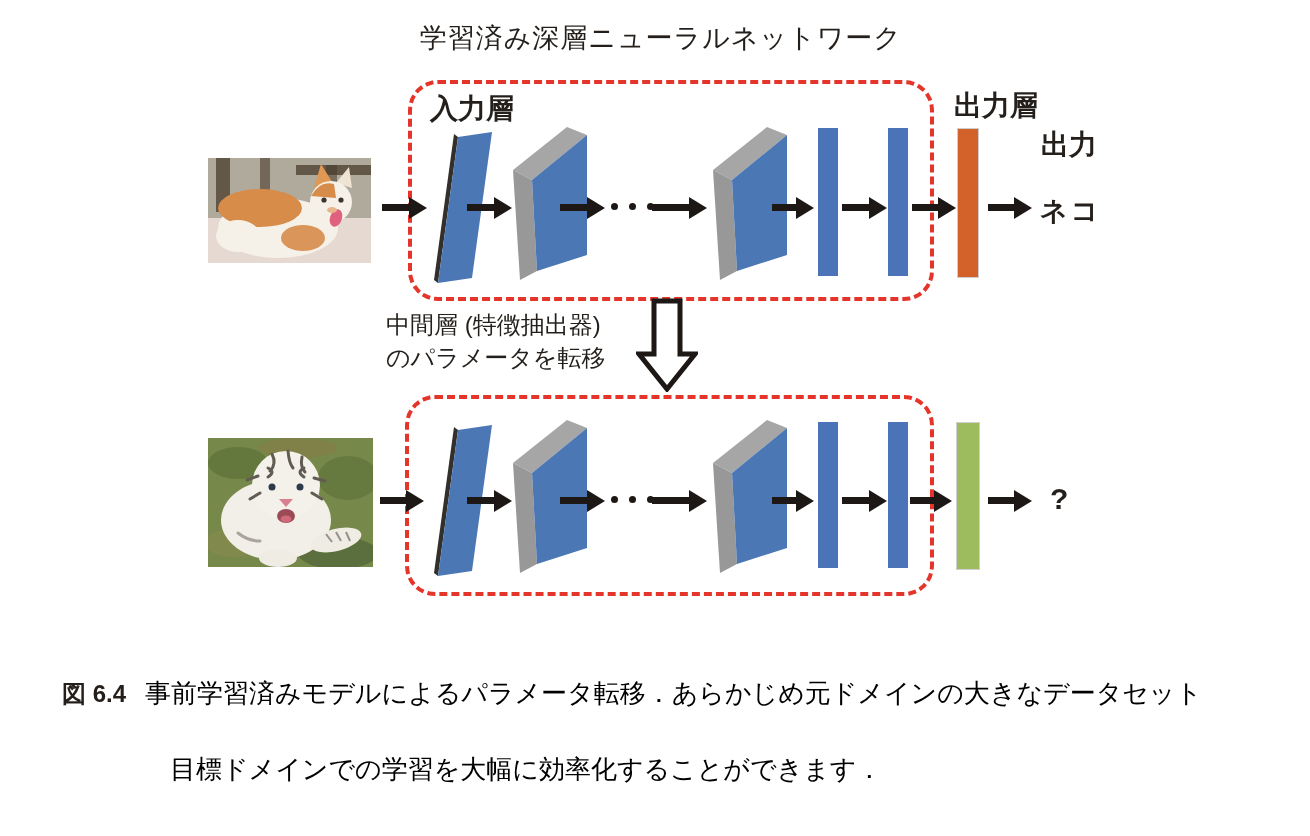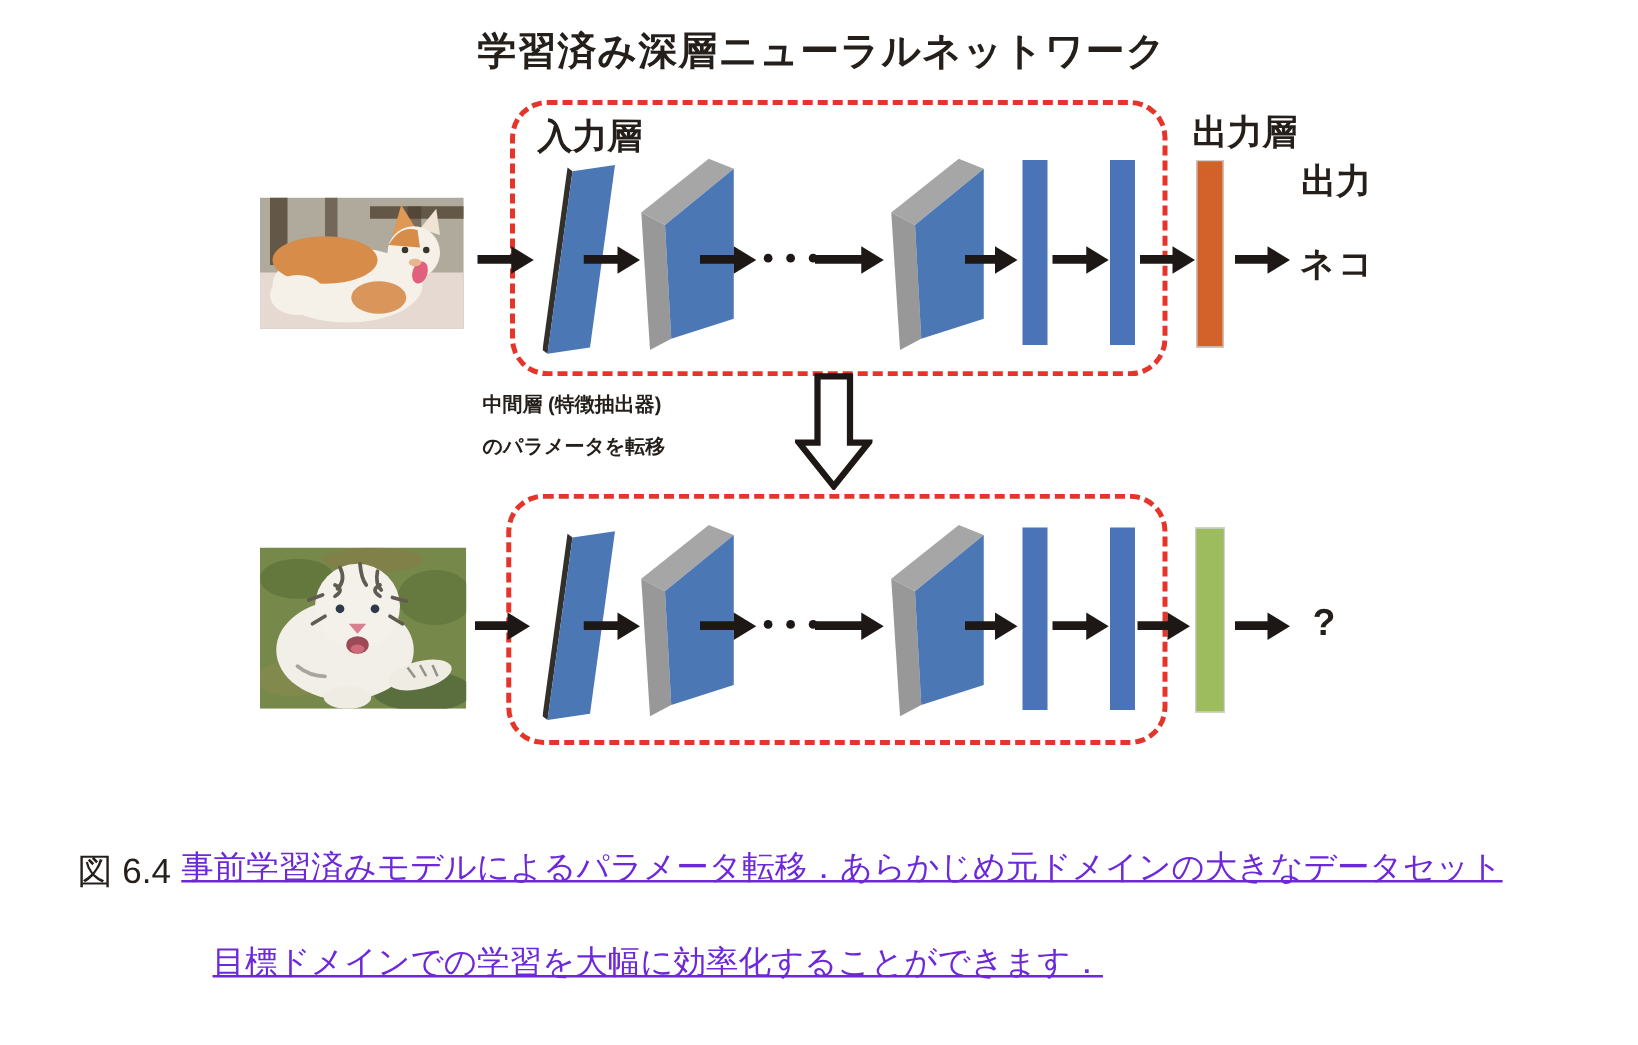--- a/index.html
+++ b/index.html
@@ -1,34 +1,34 @@
 <!DOCTYPE html>
 <html><head>
 <meta charset="utf-8">
 <style>
   html,body{margin:0;padding:0;background:#ffffff;}
   .page{position:relative;width:1310px;height:836px;background:#ffffff;overflow:hidden;
         font-family:"Liberation Sans","DejaVu Sans",sans-serif;color:#241f1b;}
   .abs{position:absolute;}
-  .nettitle{font-size:31px;font-weight:bold;text-align:right;letter-spacing:1px;white-space:nowrap;}
+  .nettitle{font-size:27px;font-weight:normal;text-align:right;letter-spacing:1px;white-space:nowrap;}
   .lbl{font-size:28px;font-weight:bold;white-space:nowrap;}
   .pred{font-size:27px;font-weight:bold;letter-spacing:3px;white-space:nowrap;}
   .dashedbox{border:4px dashed #e5352b;border-radius:30px;}
   .harrow{position:absolute;height:7px;background:#1d1815;}
   .harrow::after{content:"";position:absolute;right:-17px;top:-7.5px;width:0;height:0;
                  border-left:18px solid #1d1815;border-top:11px solid transparent;border-bottom:11px solid transparent;}
   .vbar{position:absolute;}
   .vbar.blue{background:#4a73b8;}
   .vbar.orange{background:#d2622a;border:1px solid #cfcfcf;}
   .vbar.green{background:#9cbc5d;border:1px solid #cfcfcf;}
   .dots{position:absolute;display:flex;gap:11px;align-items:center;}
   .dots .dot{width:7px;height:7px;border-radius:50%;background:#1d1815;}
-  .transfer{font-size:16px;font-weight:bold;line-height:33px;white-space:nowrap;}
-  .cap-label{font-size:28px;font-weight:400;white-space:nowrap;}
-  .cap-line{font-family:"Liberation Serif","DejaVu Serif",serif;font-size:26px;color:#6d28d9;white-space:nowrap;text-decoration:underline;}
+  .transfer{font-size:24px;font-weight:normal;line-height:33px;white-space:nowrap;}
+  .cap-label{font-size:24px;font-weight:700;white-space:nowrap;}
+  .cap-line{font-family:"Liberation Serif","DejaVu Serif",serif;font-size:26px;color:#000000;white-space:nowrap;}
   svg{display:block;}
 </style>
 </head>
 <body>
 
 <div class="page">
 
   <div class="abs nettitle" style="left:382px;top:20px;width:520px;">学習済み深層ニューラルネットワーク</div>
 
   <div class="abs dashedbox" style="left:408px;top:80px;width:518px;height:213px;"></div>

